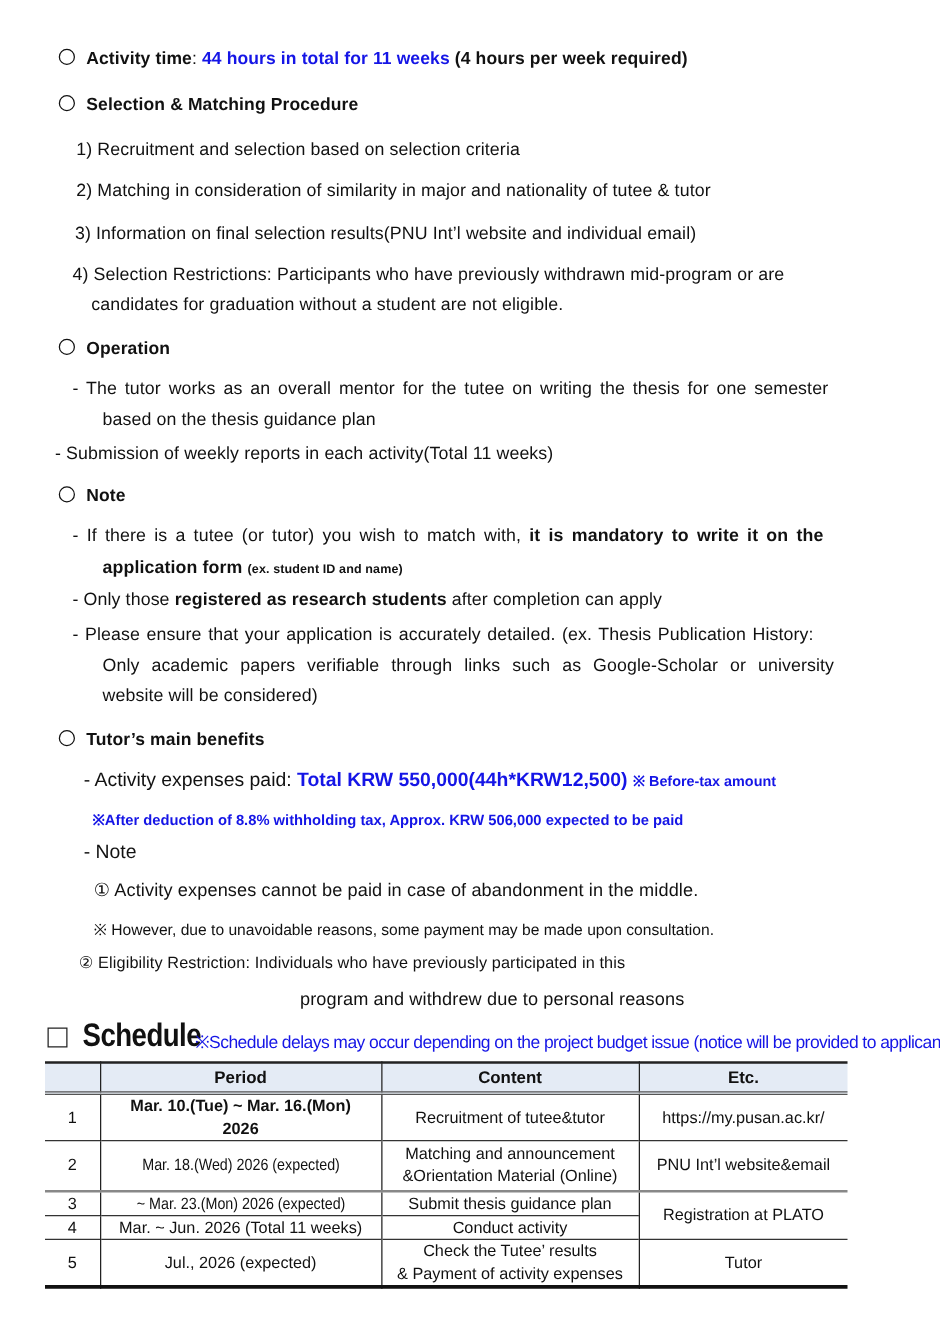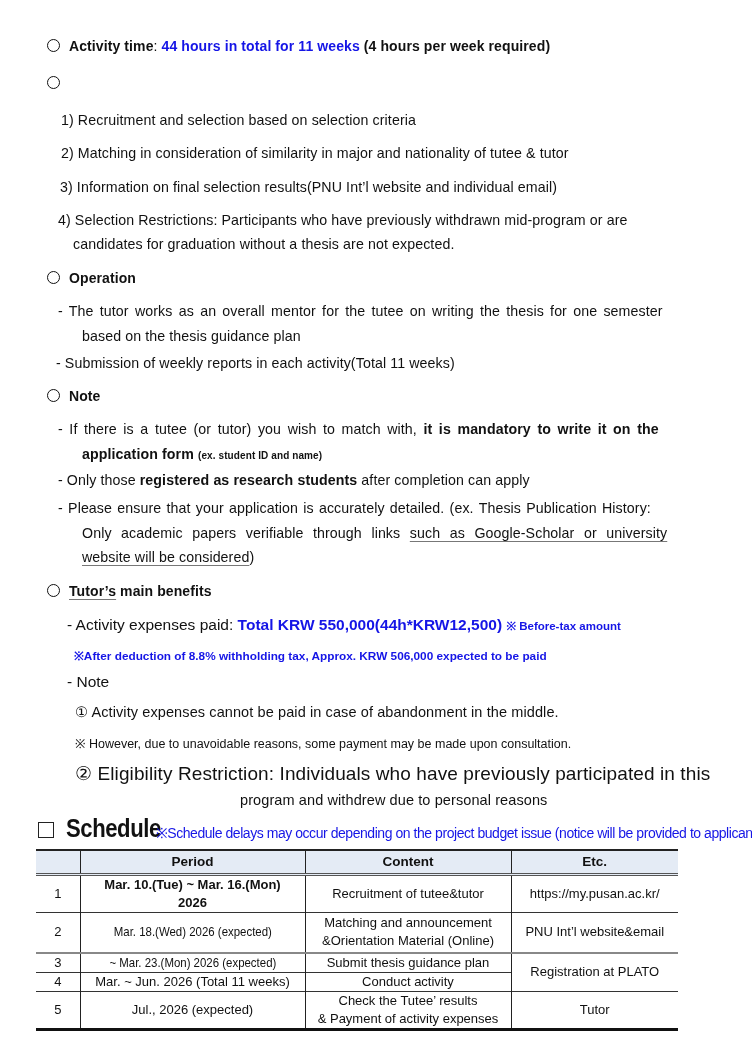--- a/index.html
+++ b/index.html
@@ -5,21 +5,21 @@
   html, body { margin:0; padding:0; background:#ffffff; }
   body { width:752px; height:1063px; position:relative; overflow:hidden;
          font-family:"Liberation Sans", sans-serif; color:#111; }
   .abs { position:absolute; white-space:nowrap; }
   .sec { font-size:14px; font-weight:bold; letter-spacing:0.1px; }
   .circ { display:inline-block; width:13px; height:13px; border:1.5px solid #111; border-radius:50%;
           vertical-align:-1px; margin-right:9px; box-sizing:border-box; }
   .body { font-size:14.2px; letter-spacing:0.1px; }
   .blue { color:#1515e6; }
   .b { font-weight:bold; }
-  .u { text-decoration:underline; text-decoration-color:#777; text-underline-offset:3px; }
+  .u { text-decoration-color:#777; text-underline-offset:3px; }
   .tiny { font-size:10px; font-weight:bold;text-align:center; }
   .sm { font-size:12.5px; }
   .sched { font-size:26px; font-weight:bold; transform:scaleX(0.85); transform-origin:left; display:inline-block; letter-spacing:-0.5px;}
   .box { display:inline-block; width:16px; height:16px; border:1.3px solid #222; box-sizing:border-box; vertical-align:-1px; }
   table.sch { position:absolute; left:36px; top:849px; width:642px; border-collapse:collapse;
               font-size:13px; }
   table.sch th, table.sch td { border-left:1px solid #222; text-align:center; padding:0; line-height:18px; }
   table.sch th:first-child, table.sch td:first-child { border-left:none; }
   table.sch thead tr { background:#e4ebf5; border-top:2.5px solid #222; border-bottom:3px double #555; }
   table.sch th { height:22px; font-weight:bold; font-size:13.5px; }
@@ -29,34 +29,34 @@
   .cnd { display:inline-block; transform:scaleX(0.88); }
 </style>
 </head>
 <body>
 
 <div class="abs sec" style="left:47px; top:38px;">
   <span class="circ"></span><span>Activity time</span><span style="font-weight:normal">: </span><span class="blue">44 hours in total for 11 weeks</span><span> (4 hours per week required)</span>
 </div>
 
 <div class="abs sec" style="left:47px; top:75px;">
-  <span class="circ"></span>
+  <span class="circ"></span><span>Selection &amp; Matching Procedure</span>
 </div>
 <div class="abs body" style="left:61px; top:112px;">1) Recruitment and selection based on selection criteria</div>
 <div class="abs body" style="left:61px; top:145px;">2) Matching in consideration of similarity in major and nationality of tutee &amp; tutor</div>
 <div class="abs body" style="left:60px; top:179px;">3) Information on final selection results(PNU Int’l website and individual email)</div>
 <div class="abs body" style="left:58px; top:212px;">4) Selection Restrictions: Participants who have previously withdrawn mid-program or are</div>
-<div class="abs body" style="left:73px; top:236px;">candidates for graduation without a thesis are not expected.</div>
+<div class="abs body" style="left:73px; top:236px;">candidates for graduation without a student are not eligible.</div>
 
 <div class="abs sec" style="left:47px; top:270px;">
   <span class="circ"></span><span>Operation</span>
 </div>
 <div class="abs body" style="left:58px; top:303px; word-spacing:2.2px;text-align:right;">- The tutor works as an overall mentor for the tutee on writing the thesis for one semester</div>
 <div class="abs body" style="left:82px; top:328px;">based on the thesis guidance plan</div>
-<div class="abs body" style="left:56px; top:355px;">- Submission of weekly reports in each activity(Total 11 weeks)</div>
+<div class="abs body" style="left:44px; top:355px;">- Submission of weekly reports in each activity(Total 11 weeks)</div>
 
 <div class="abs sec" style="left:47px; top:388px;">
   <span class="circ"></span><span>Note</span>
 </div>
 <div class="abs body" style="left:58px; top:421px; word-spacing:2.5px;">
   <span>- If there is a tutee (or tutor) you wish to match with, </span><span class="b">it is mandatory to write it on the</span>
 </div>
 <div class="abs body" style="left:82px; top:446px;">
   <span class="b">application form</span> <span class="tiny">(ex. student ID and name)</span>
 </div>
@@ -74,21 +74,21 @@
 <div class="abs sec" style="left:47px; top:583px;">
   <span class="circ"></span><span class="u">Tutor’s</span><span> main benefits</span>
 </div>
 <div class="abs" style="left:67px; top:616px; font-size:15.5px;">
   <span>- Activity expenses paid: </span><span class="blue b">Total KRW 550,000(44h*KRW12,500)</span> <span class="blue b" style="font-size:11.5px;">※ Before-tax amount</span>
 </div>
 <div class="abs blue b" style="left:74px; top:647px; font-size:11.8px;">※After deduction of 8.8% withholding tax, Approx. KRW 506,000 expected to be paid</div>
 <div class="abs" style="left:67px; top:673px; font-size:15.5px;">- Note</div>
 <div class="abs body" style="left:75px; top:704px; font-size:14.5px;">① Activity expenses cannot be paid in case of abandonment in the middle.</div>
 <div class="abs sm" style="left:75px; top:735px;text-align:center;">※ However, due to unavoidable reasons, some payment may be made upon consultation.</div>
-<div class="abs body" style="left:75px; top:762px; font-size:19px;">② Eligibility Restriction: Individuals who have previously participated in this</div>
+<div class="abs body" style="left:63px; top:762px; font-size:13px;">② Eligibility Restriction: Individuals who have previously participated in this</div>
 <div class="abs body" style="left:240px; top:792px; font-size:14.5px;">program and withdrew due to personal reasons</div>
 
 <div class="abs" style="left:38px; top:813px;">
   <span class="box"></span>
   <span class="sched" style="margin-left:8px;">Schedule</span>
 </div>
 <div class="abs blue" style="left:156px; top:823px; font-size:14px; letter-spacing:-0.45px;">※Schedule delays may occur depending on the project budget issue (notice will be provided to applicants)</div>
 
 <table class="sch">
   <colgroup>

